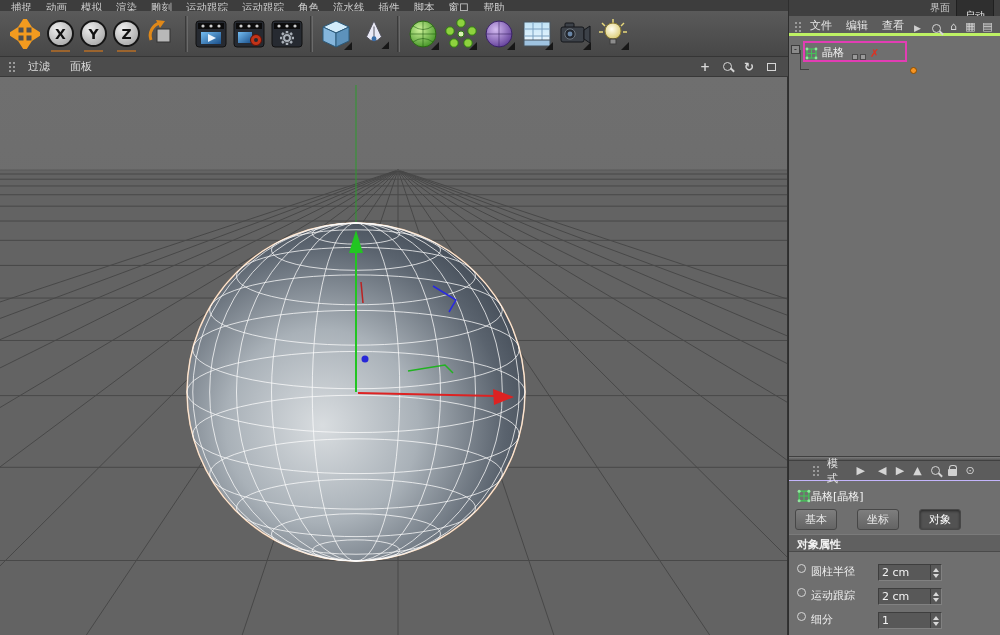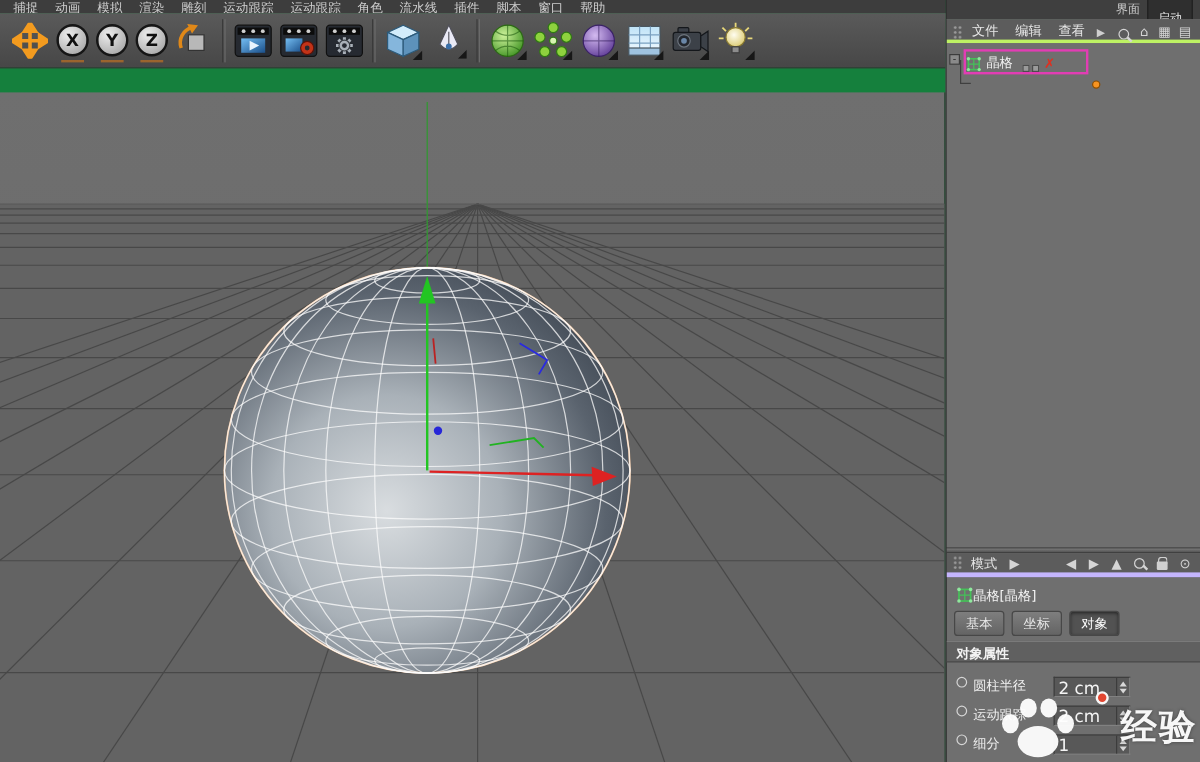--- a/index.html
+++ b/index.html
@@ -65,37 +65,37 @@
 .state-v{color:#35c93a;font-weight:bold;font-size:10px;letter-spacing:-1px}
 .hl{position:absolute;left:14px;top:5px;width:104px;height:21px;border:2px solid #e23db4;pointer-events:none}
 .layerdot{position:absolute;left:121px;top:31px;width:7px;height:7px;border-radius:50%;background:#f79422;border:1px solid #8a4d00}
 .tline{position:absolute;left:11px;top:14px;width:1px;height:20px;background:#3f3f3f}
 .tlineh{position:absolute;left:11px;top:33px;width:9px;height:1px;background:#3f3f3f}
 .expander{position:absolute;left:2px;top:9px;width:9px;height:9px;background:#8a8a8a;border:1px solid #3c3c3c;
   color:#222;font-size:8px;line-height:7px;text-align:center}
 
 .splitter{height:5px;background:linear-gradient(#7b7b7b,#565656);border-top:1px solid #404040;border-bottom:1px solid #404040}
 
-.am-header{height:20px;background:#5c5c5c;border-bottom:4px solid #c4b5fd;display:flex;align-items:center;gap:4px;padding:0 5px}
+.am-header{height:20px;background:#5c5c5c;border-bottom:1px solid #c4b5fd;display:flex;align-items:center;gap:4px;padding:0 23px}
 .am-header .m{font-size:11px;color:#e6e6e6;padding:0 3px}
 .am-header .spacer{flex:1}
 .am-body{padding:4px 0 0 0}
 .am-title{display:flex;align-items:center;gap:0;height:22px;padding:0 8px;font-size:11px;color:#f4f4f4}
-.am-tabs{display:flex;gap:6px;padding:2px 6px 4px 6px}
+.am-tabs{display:flex;gap:20px;padding:2px 6px 4px 6px}
 .tab{font-size:11px;color:#e8e8e8;padding:2px 9px;border-radius:3px;border:1px solid #474747;
   background:linear-gradient(#7e7e7e,#646464)}
 .tab.active{background:#525252;box-shadow:inset 0 1px 3px rgba(0,0,0,.55);color:#fff}
 .am-section{background:#606060;border-top:1px solid #7a7a7a;border-bottom:1px solid #4a4a4a;
   font-size:11px;font-weight:bold;color:#f2f2f2;padding:2px 8px;height:18px}
 .am-row{display:flex;align-items:flex-start;height:22px;padding:12px 8px;gap:5px;font-size:11px}
 .key{width:9px;height:9px;border:1.5px solid #d6d6d6;border-radius:50%;flex:0 0 auto}
 .am-row .alabel{width:56px;color:#efefef;white-space:nowrap}
 .field{display:flex;width:64px;height:17px;background:#585858;border:1px solid #3e3e3e;
   border-bottom-color:#818181;border-right-color:#818181;margin-left:6px}
-.field .val{flex:1;font-size:14px;color:#f4f4f4;padding:1px 3px;white-space:nowrap;overflow:hidden}
+.field .val{flex:1;font-size:11px;color:#f4f4f4;padding:1px 3px;white-space:nowrap;overflow:hidden}
 .spin{width:11px;border-left:1px solid #3c3c3c;display:flex;flex-direction:column;align-items:center;justify-content:center;gap:2px}
 .spin i{width:0;height:0;border-left:3px solid transparent;border-right:3px solid transparent}
 .spin .u{border-bottom:4px solid #d8d8d8}
 .spin .d{border-top:4px solid #d8d8d8}
 
 
 .i-mag{position:relative;width:9px;height:9px;border:1.5px solid #d5d5d5;border-radius:50%;display:inline-block}
 .i-mag::after{content:"";position:absolute;width:5px;height:1.5px;background:#d5d5d5;
   transform:rotate(45deg);right:-4px;bottom:-1px}
 .i-lock{position:relative;width:9px;height:7px;background:#d0d0d0;border-radius:1px;display:inline-block;margin-top:4px}
@@ -313,20 +313,30 @@
           <line x1="2" y1="14" x2="6" y2="14"></line>
             <line x1="30" y1="14" x2="26" y2="14"></line>
         </g>
         <circle cx="16" cy="13" r="8" fill="url(#lb)" stroke="#8a7a30"></circle>
         <rect x="13" y="21" width="6" height="5" fill="#8c8c8c" stroke="#3d3d3d"></rect>
         <polygon points="32,32 24,32 32,24" fill="#171717"></polygon>
       </svg>
     </div>
   </div>
 
+  <div class="vheader">
+    <div class="grip"></div>
+    <span class="vmenu">过滤</span>
+    <span class="vmenu">面板</span>
+    <div class="spacer"></div>
+    <span class="navico">+</span>
+    <span class="navico"><span class="i-mag"></span></span>
+    <span class="navico">↻</span>
+    <span class="navico"><span class="i-square"></span></span>
+  </div>
 
   <div class="viewport">
     <svg id="scene" width="788" height="558">
       <defs>
         <radialGradient id="sphg" cx="40%" cy="60%" r="75%">
           <stop offset="0" stop-color="#d9dde0"></stop>
           <stop offset="0.38" stop-color="#a9b1b8"></stop>
           <stop offset="0.72" stop-color="#5a636e"></stop>
           <stop offset="1" stop-color="#323a45"></stop>
         </radialGradient>
@@ -510,25 +520,14 @@
           <span class="val">1</span>
           <span class="spin">
               <i class="u"></i>
               <i class="d"></i>
             </span>
         </div>
       </div>
     </div>
   </div>
 
-  <div class="watermark">
-    <svg class="paw" width="74" height="56" viewBox="0 0 74 56">
-      <ellipse cx="37" cy="40" rx="17" ry="13" fill="#fff"></ellipse>
-      <ellipse cx="14" cy="25" rx="7" ry="8" fill="#fff"></ellipse>
-      <ellipse cx="29" cy="12" rx="7" ry="8" fill="#fff"></ellipse>
-      <ellipse cx="46" cy="12" rx="7" ry="8" fill="#fff"></ellipse>
-      <ellipse cx="60" cy="25" rx="7" ry="8" fill="#fff"></ellipse>
-    </svg>
-    <span class="reddot"></span>
-    <span class="wtext">经验</span>
-  </div>
 
 </div>
 
 </body></html>

